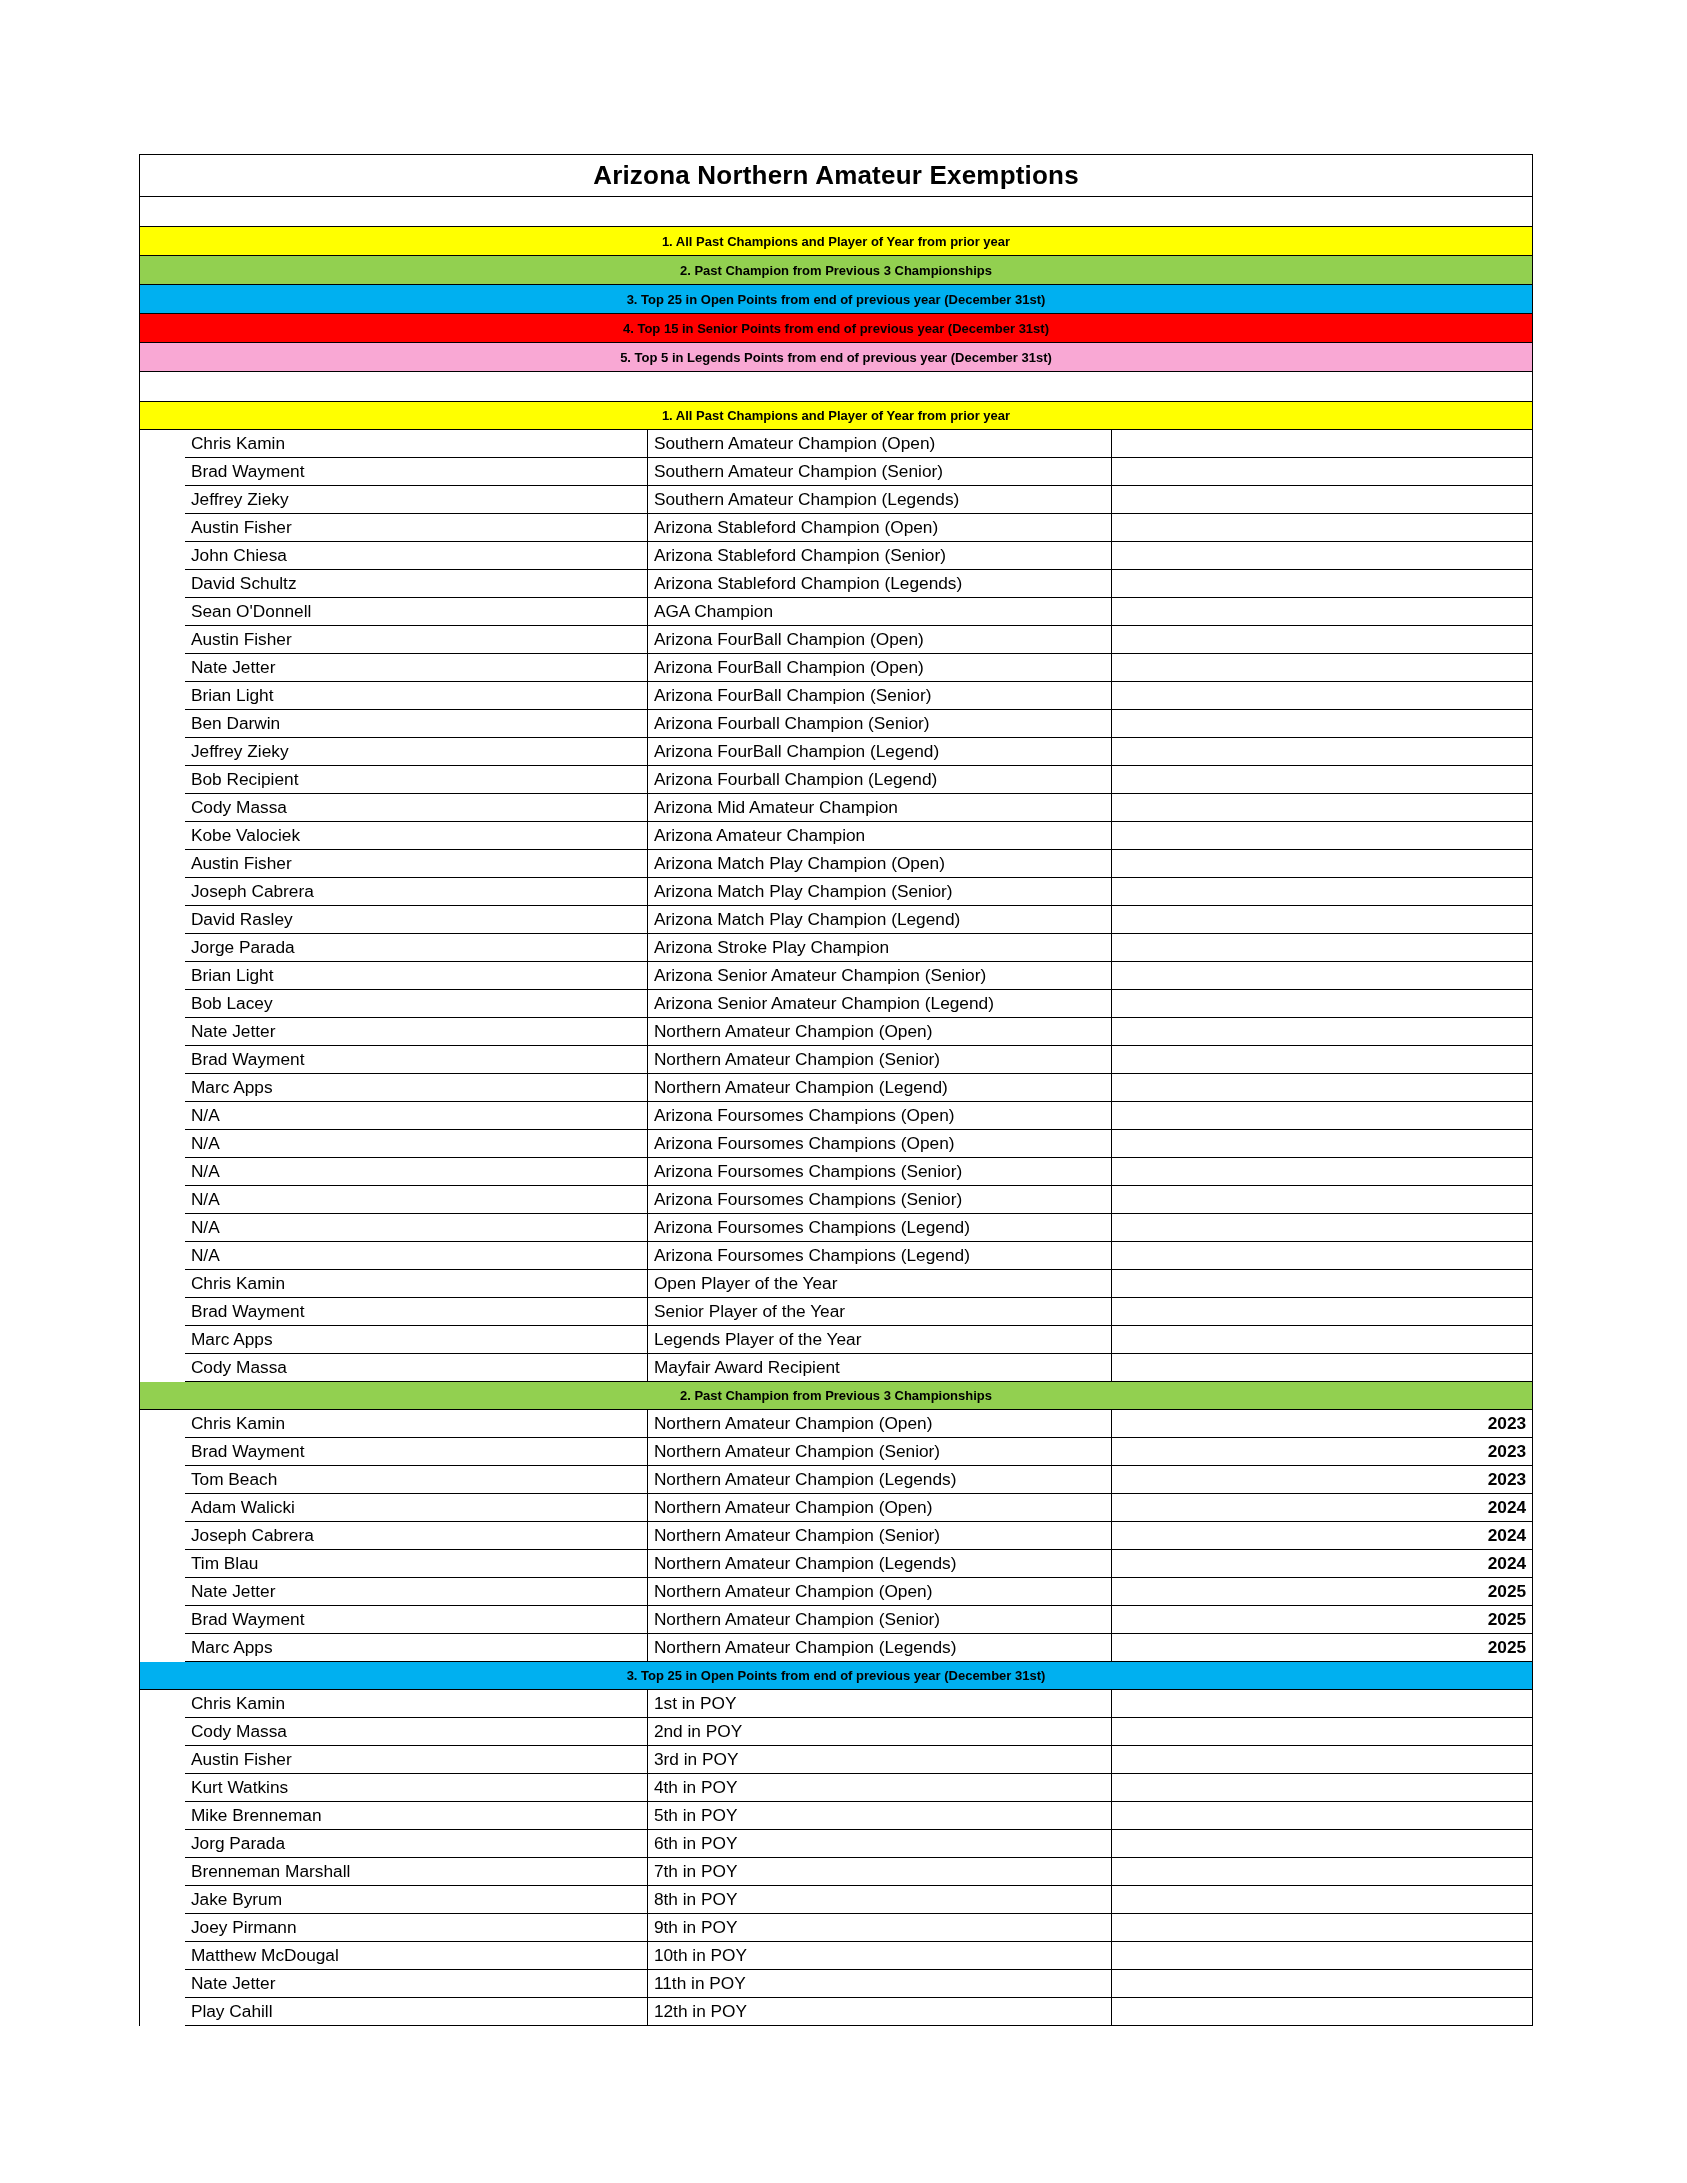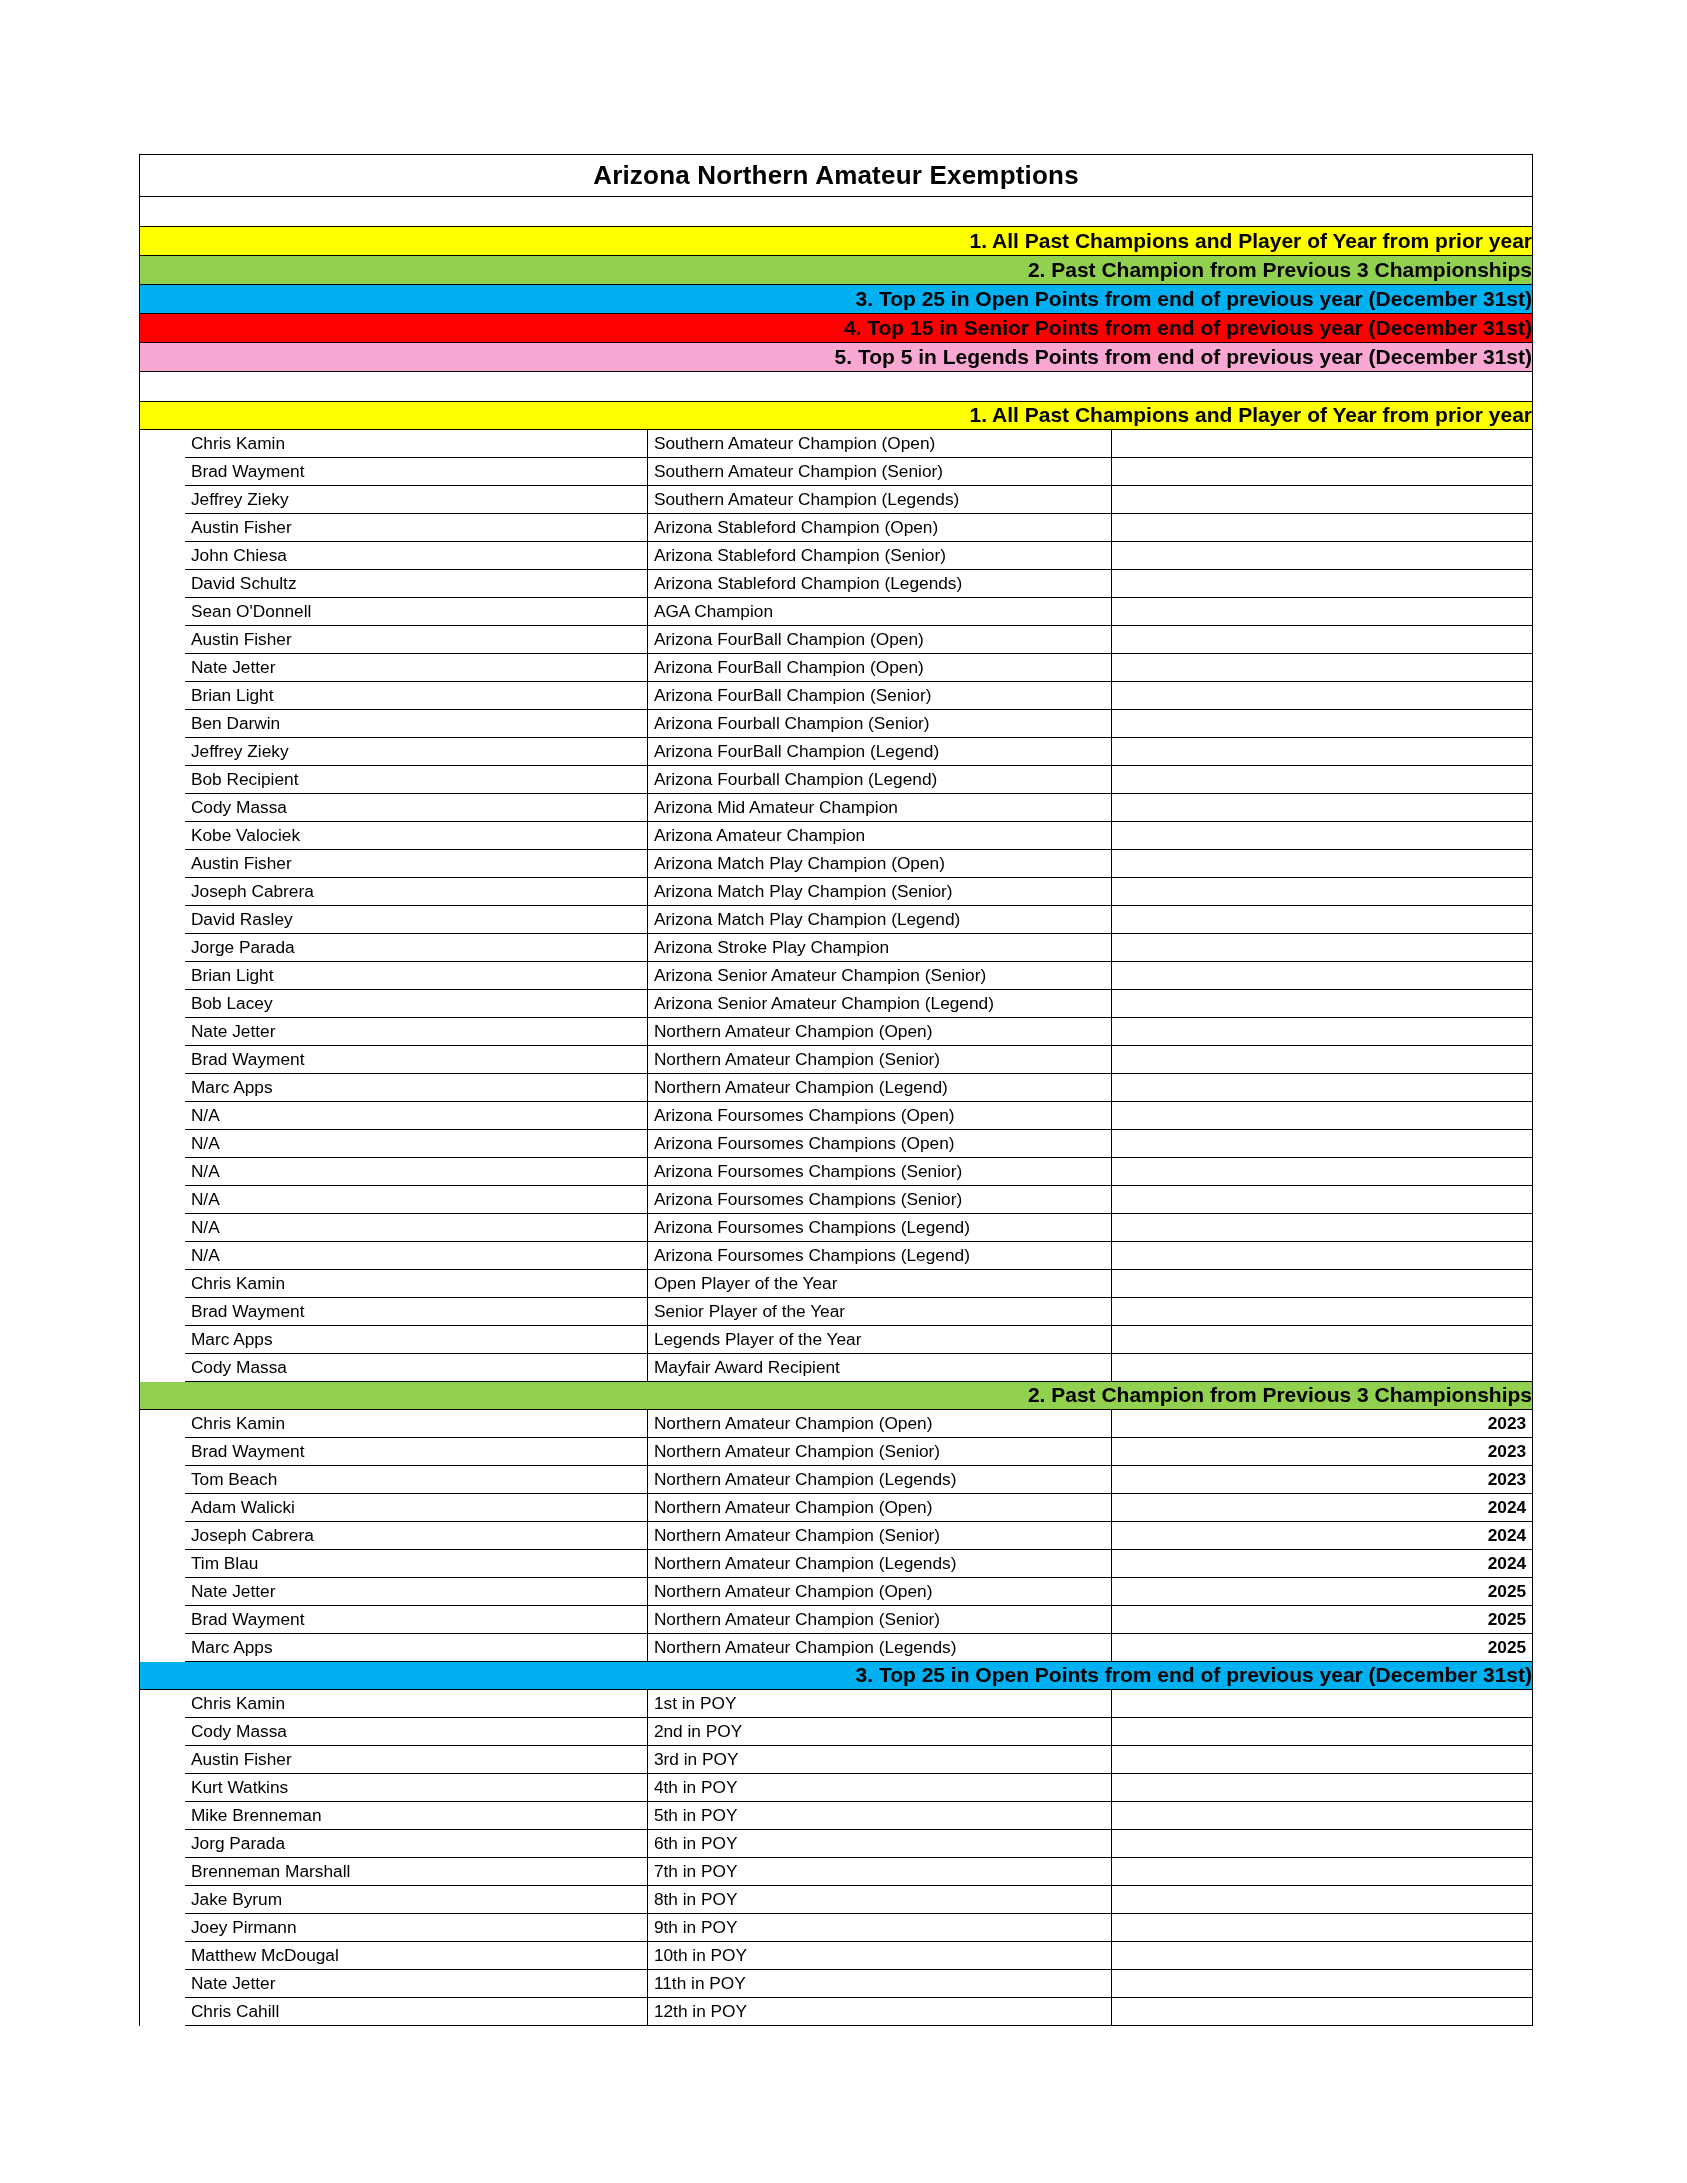--- a/index.html
+++ b/index.html
@@ -36,23 +36,23 @@
     height: 30px;
     border-bottom: 0.8px solid #000;
     background: #fff;
   }
   .gap-row.tall { height: 29.5px; }
   .banner-row, .section-header {
     height: 29px;
     border-bottom: 0.8px solid #000;
     display: flex;
     align-items: center;
-    justify-content: flex-end;
+    justify-content: center;
     font-weight: bold;
-    font-size: 21px;
+    font-size: 13px;
   }
   .section-header { height: 28px; }
   .body-row { display: flex; width: 100%; }
   .cell {
     height: 28px;
     border-bottom: 0.8px solid #000;
     display: flex;
     align-items: center;
     padding: 0 5.9px;
     font-size: 17.3px;
@@ -363,19 +363,19 @@
         <div class="cell name-cell">Matthew McDougal</div>
         <div class="cell desc-cell">10th in POY</div>
         <div class="cell year-cell"></div>
       </div>
       <div class="body-row">
         <div class="cell name-cell">Nate Jetter</div>
         <div class="cell desc-cell">11th in POY</div>
         <div class="cell year-cell"></div>
       </div>
       <div class="body-row">
-        <div class="cell name-cell">Chris Cahill</div>
+        <div class="cell name-cell">Play Cahill</div>
         <div class="cell desc-cell">12th in POY</div>
         <div class="cell year-cell"></div>
       </div>
     </div>
 </div>
 
 
 </body></html>

